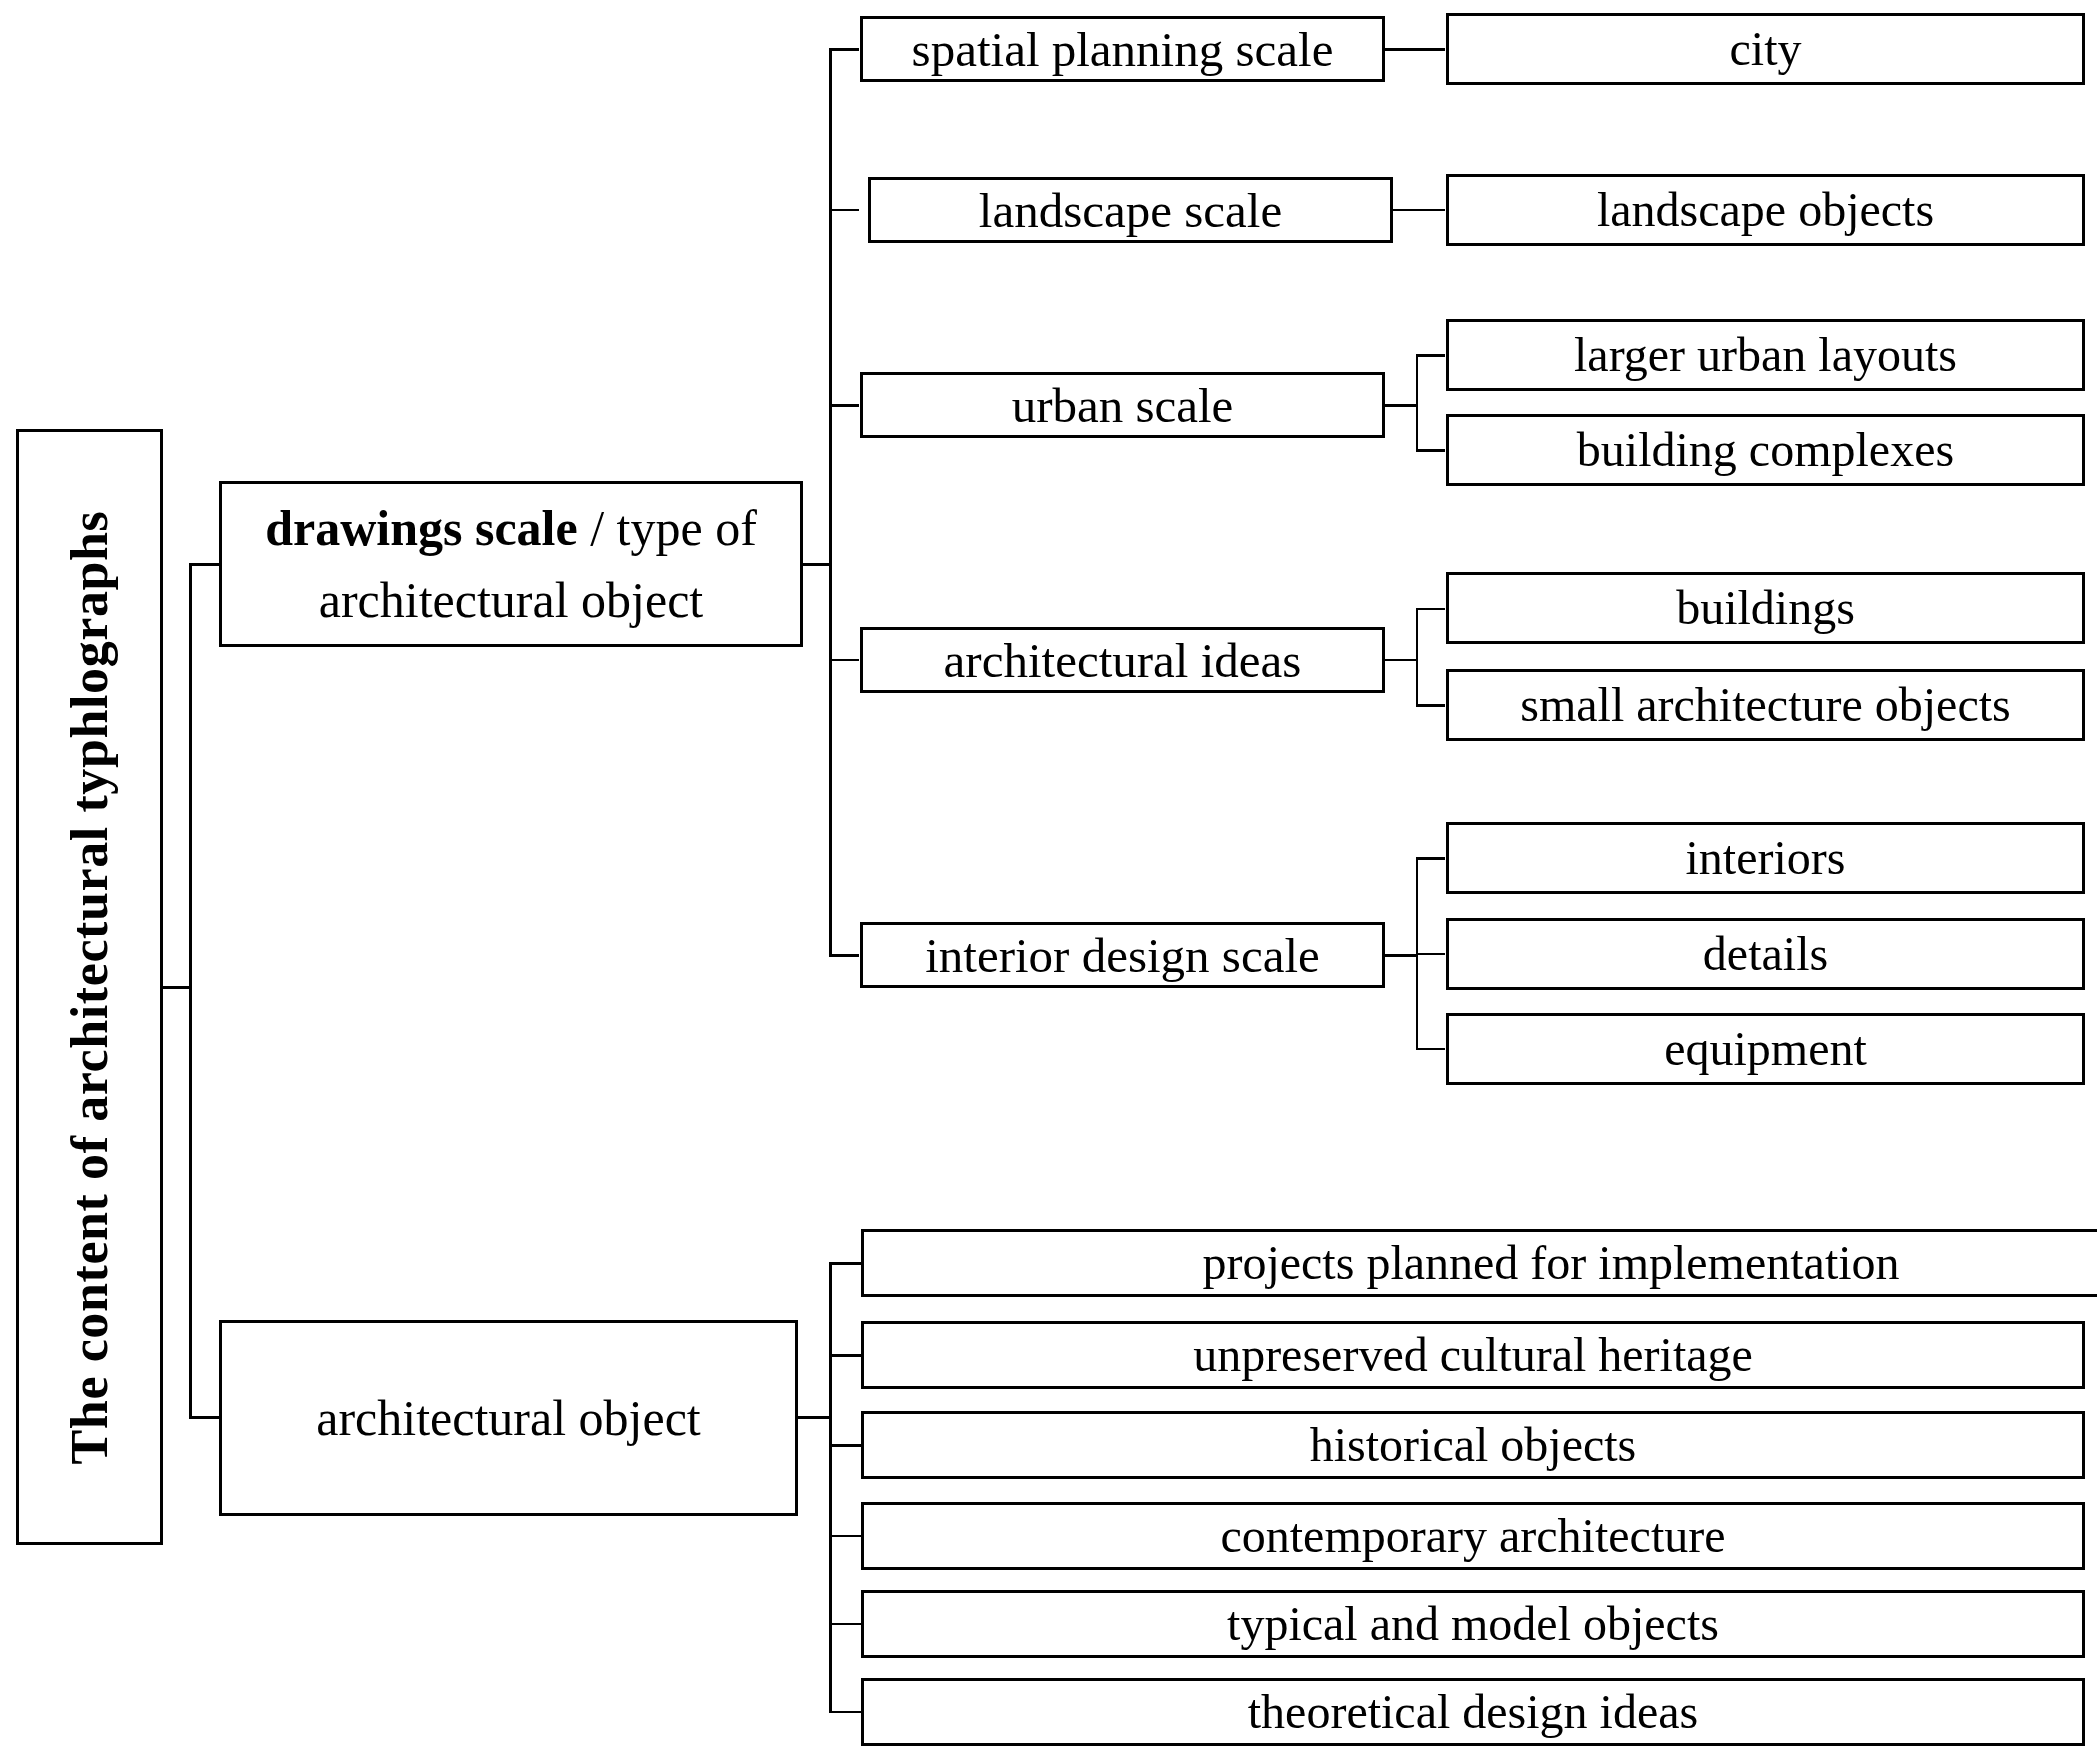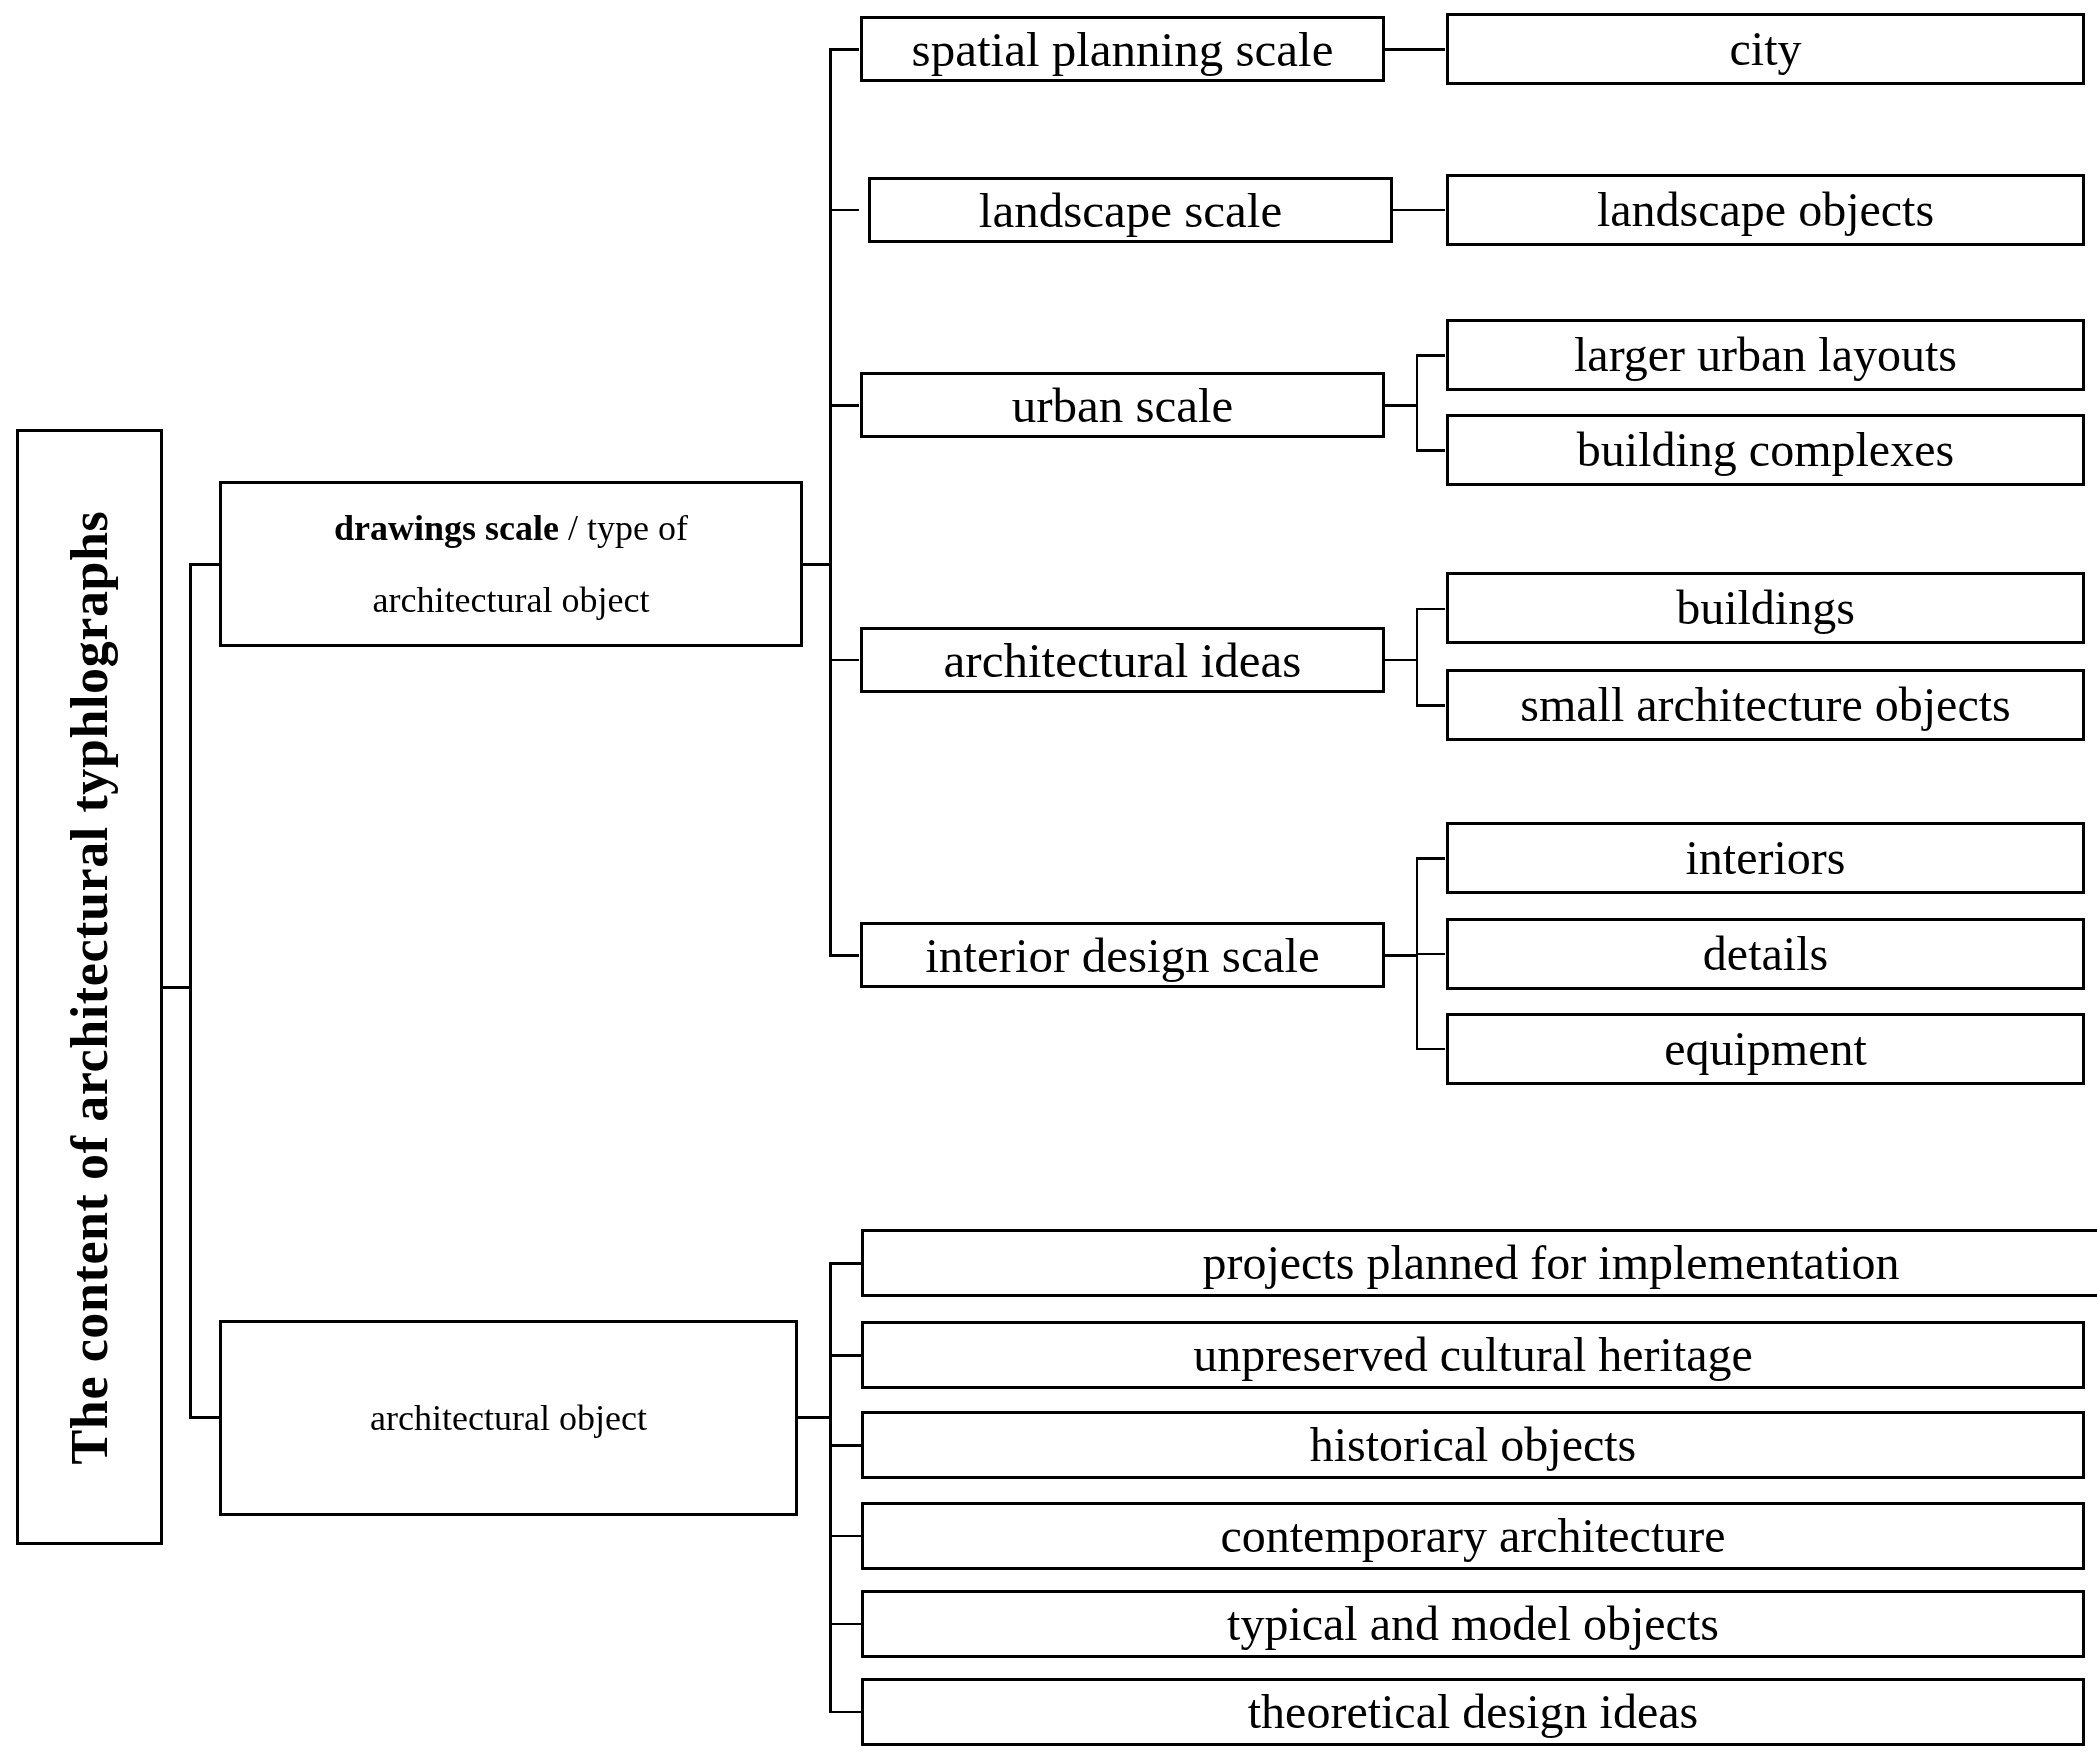--- a/index.html
+++ b/index.html
@@ -22,21 +22,21 @@
     background: #ffffff;
     border: 3.2px solid #000000;
     display: flex;
     align-items: center;
     justify-content: center;
     text-align: center;
   }
   .leaf  { font-size: 48px; line-height: 1; }
   .scale { font-size: 49px; line-height: 1; }
   .branch {
-    font-size: 36px;
+    font-size: 50px;
     line-height: 72px;
     flex-direction: column;
   }
   .branch .bold { font-weight: bold; }
   .rootbox .rot {
     transform: rotate(-90deg);
     transform-origin: center center;
     white-space: nowrap;
     font-weight: bold;
     font-size: 52px;

